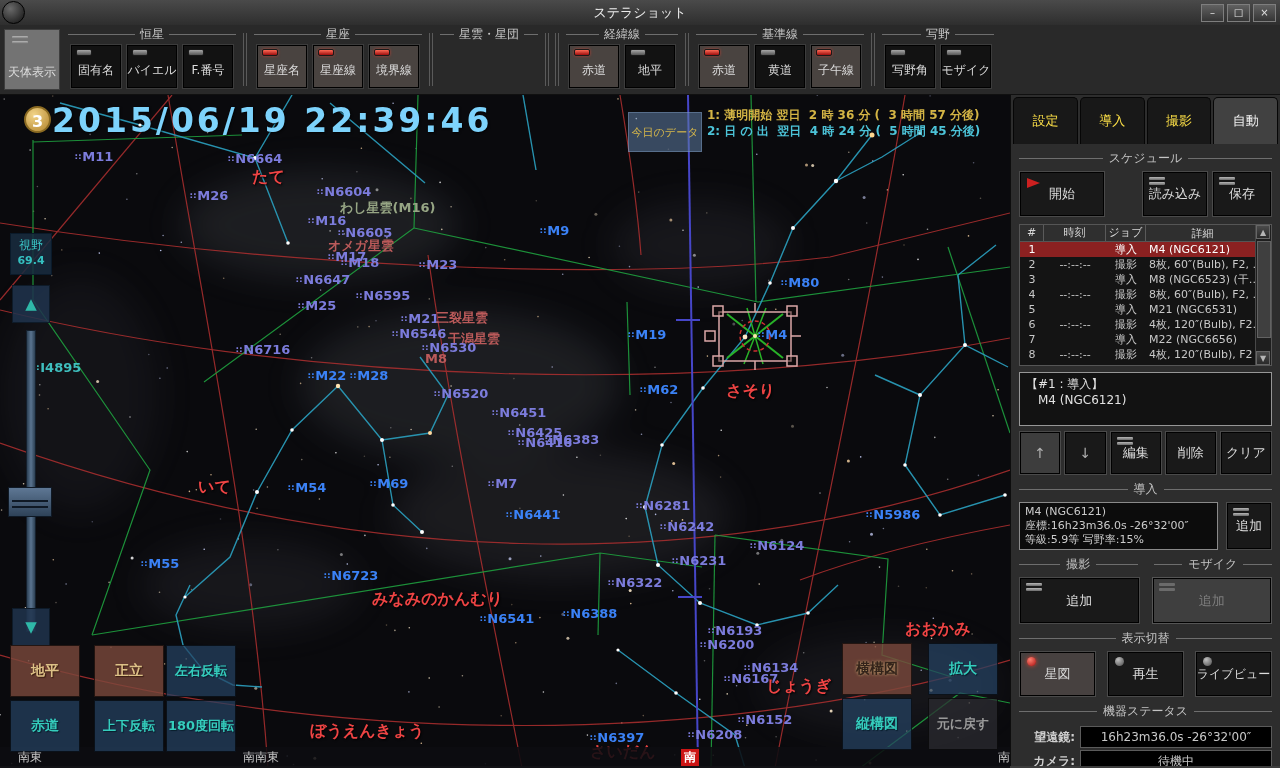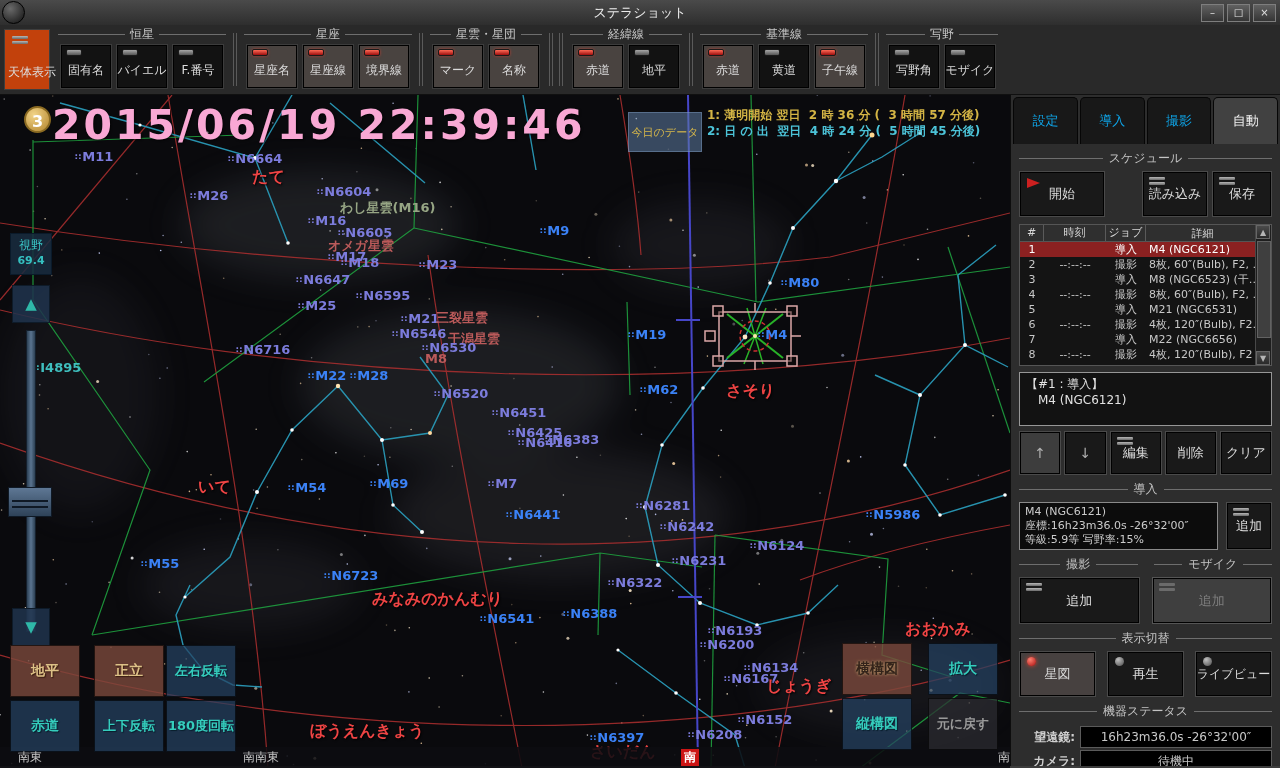--- a/index.html
+++ b/index.html
@@ -10,21 +10,21 @@
             background:linear-gradient(#4a4a4a,#2e2e2e);border-bottom:1px solid #141414;}
   .app-icon{position:absolute;left:2px;top:1px;width:21px;height:21px;border-radius:50%;
             background:radial-gradient(circle at 35% 32%,#6a6a6a,#101010);border:1px solid #000;}
   .title-text{position:absolute;left:0;right:0;top:4px;text-align:center;font-size:13px;color:#ececec;}
   .win-controls{position:absolute;right:4px;top:4px;display:flex;gap:3px;}
   .win-btn{width:21px;height:16px;background:linear-gradient(#616161,#353535);border:1px solid #7e7e7e;
            color:#e0e0e0;font-size:10px;text-align:center;line-height:15px;}
   
   .toolbar{position:absolute;left:0;top:25px;width:1280px;height:70px;background:#292929;
            border-bottom:1px solid #101010;display:flex;box-sizing:border-box;}
-  .tb-main-btn{margin:4px 4px;width:46px;background:#c2410c;border:1px solid #3e3e3e;position:relative;
+  .tb-main-btn{margin:4px 4px;width:56px;background:#737373;border:1px solid #3e3e3e;position:relative;
                color:#dcdcdc;font-size:12px;box-sizing:border-box;}
   .tb-main-btn .label{position:absolute;left:3px;bottom:8px;white-space:nowrap;}
   .icon-bars{position:absolute;top:6px;left:7px;width:16px;height:8px;}
   .icon-bars i{display:block;height:3px;background:linear-gradient(#b8b8b8,#6a6a6a);margin-bottom:2px;border-radius:1px;}
   .tb-group{display:flex;flex-direction:column;padding:2px 4px 0;}
   .tb-group-header{display:flex;align-items:center;gap:5px;height:15px;color:#c8c8c8;font-size:12px;}
   .tb-group-header::before,.tb-group-header::after{content:"";flex:1;height:1px;background:#6e6e6e;min-width:14px;}
   .tb-buttons{display:flex;gap:4px;padding:2px 2px 5px;flex:1;}
   .tb-btn{width:52px;position:relative;border:1px solid #3c3c3c;box-shadow:inset 0 0 0 1px #000;
           background:#121212;color:#dcdcdc;font-size:12px;display:flex;align-items:flex-end;
@@ -35,21 +35,21 @@
   .tb-btn.on .tb-ind{background:linear-gradient(#ff6a55,#9c0e0e);box-shadow:0 0 3px rgba(255,60,40,.6);}
   .tb-sep{width:2px;margin:8px 3px;border-left:1px solid #5a5a5a;border-right:1px solid #5a5a5a;}
   
   .map{position:absolute;left:0;top:95px;width:1010px;height:673px;background:#0a0a0d;overflow:hidden;}
   .map svg{position:absolute;left:0;top:0;}
   .maplabel{position:absolute;white-space:nowrap;font-weight:bold;font-size:13px;z-index:3;}
   .mk{font-size:9px;margin-right:2px;letter-spacing:-1px;vertical-align:1px;}
   .lb-blue{color:#7c7cdc}.lb-yellow{color:#3b82f6}.lb-red{color:#bb5a5a}
   .lb-green{color:#96a584}.lb-teal{color:#3fbfbf}
   .lb-white{color:#ef4444;font-size:16px;text-shadow:1px 1px 2px #000;}
-  .datetime{position:absolute;left:52px;top:6px;font-size:41px;font-weight:bold;color:#f9a8d4;
+  .datetime{position:absolute;left:52px;top:6px;font-size:33px;font-weight:bold;color:#7dd3fc;
             letter-spacing:3px;z-index:4;text-shadow:1px 1px 2px rgba(0,0,0,.7);}
   .badge{position:absolute;left:24px;top:11px;width:27px;height:27px;border-radius:50%;z-index:4;
          background:radial-gradient(circle at 35% 30%,#f2d488,#b2842c);border:2px solid #8a6a22;
          color:#fff;font-size:16px;font-weight:bold;text-align:center;line-height:27px;box-sizing:border-box;}
   .today{position:absolute;left:628px;top:17px;width:72px;height:38px;z-index:4;
          background:rgba(95,125,165,.55);border:1px solid rgba(150,180,220,.35);
          color:#d8b84a;font-size:11px;display:flex;align-items:center;justify-content:center;}
   .today-lines{position:absolute;left:707px;top:12px;z-index:4;font-size:12px;font-weight:bold;
                line-height:16px;white-space:pre;}
   .tl-gold{color:#d4b545}.tl-cyan{color:#4cc3d8}
@@ -72,21 +72,21 @@
   .ov-gray{background:rgba(44,44,50,.72);color:#9a9a9a;}
   .dirbar{position:absolute;left:0;top:652px;width:1010px;height:21px;z-index:5;background:rgba(13,13,17,.88);}
   .dirlabel{position:absolute;top:2px;color:#c8c8c8;font-size:12px;z-index:6;}
   .south-marker{position:absolute;left:681px;top:654px;z-index:7;background:#cc1515;color:#fff;
                 font-size:12px;font-weight:bold;padding:0 3px;height:17px;line-height:17px;}
   
   .panel{position:absolute;left:1010px;top:95px;width:270px;height:673px;background:#2d2d2d;
          border-left:1px solid #0d0d0d;box-sizing:border-box;}
   .tabs{display:flex;height:47px;padding:2px 2px 0;gap:2px;}
   .tab{flex:1;background:#181818;border:1px solid #060606;border-bottom:none;border-radius:5px 5px 0 0;
-       display:flex;align-items:center;justify-content:center;color:#0ea5e9;font-size:13px;}
+       display:flex;align-items:center;justify-content:center;color:#fde047;font-size:13px;}
   .tab.active{background:#414141;color:#f2f2f2;}
   .sec-header{display:flex;align-items:center;gap:6px;color:#c4c4c4;font-size:12px;margin:6px 8px 4px;}
   .sec-header::before,.sec-header::after{content:"";flex:1;height:1px;background:#6e6e6e;}
   .pbtn{background:#191919;border:1px solid #4a4a4a;box-shadow:inset 0 0 0 1px #000;color:#ddd;
         position:relative;display:flex;align-items:center;justify-content:center;font-size:13px;box-sizing:border-box;}
   .pbtn .icon-bars{top:5px;left:6px;}
   .icon-flag{position:absolute;top:6px;left:7px;width:0;height:0;border-left:13px solid #cc2020;
              border-top:5px solid transparent;border-bottom:5px solid transparent;}
   .sched-btns{display:flex;padding:0 8px;height:46px;gap:4px;}
   .sched-btns .start{width:86px;}
@@ -188,30 +188,20 @@
           </div>
           <div class="tb-btn on">
             <span class="tb-ind"></span>
             <span>境界線</span>
           </div>
         </div>
       </div>
       <div class="tb-sep"></div>
       <div class="tb-group">
         <div class="tb-group-header">星雲・星団</div>
-        <div class="tb-buttons">
-          <div class="tb-btn on">
-            <span class="tb-ind"></span>
-            <span>マーク</span>
-          </div>
-          <div class="tb-btn on">
-            <span class="tb-ind"></span>
-            <span>名称</span>
-          </div>
-        </div>
       </div>
       <div class="tb-sep"></div>
       <div class="tb-sep"></div>
       <div class="tb-group">
         <div class="tb-group-header">経緯線</div>
         <div class="tb-buttons">
           <div class="tb-btn on">
             <span class="tb-ind"></span>
             <span>赤道</span>
           </div>

